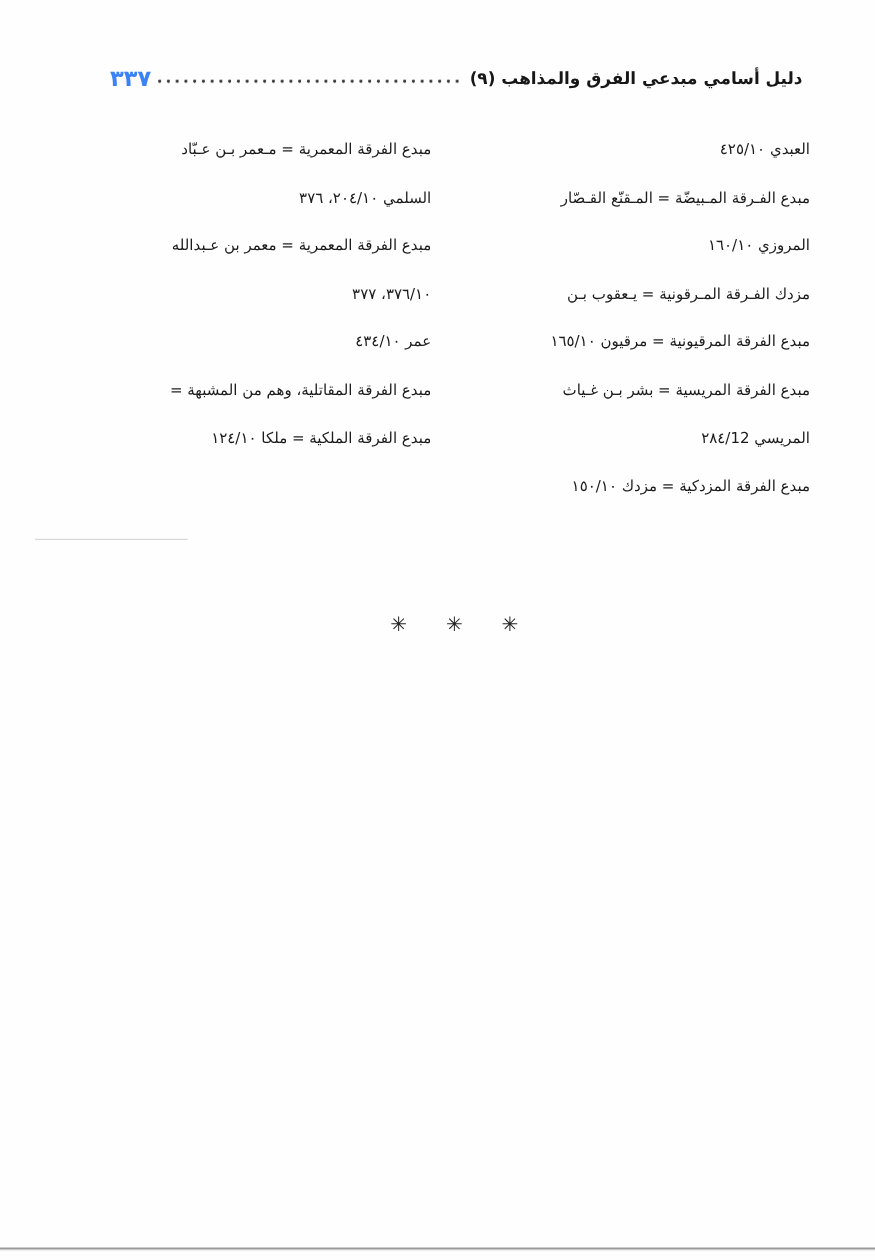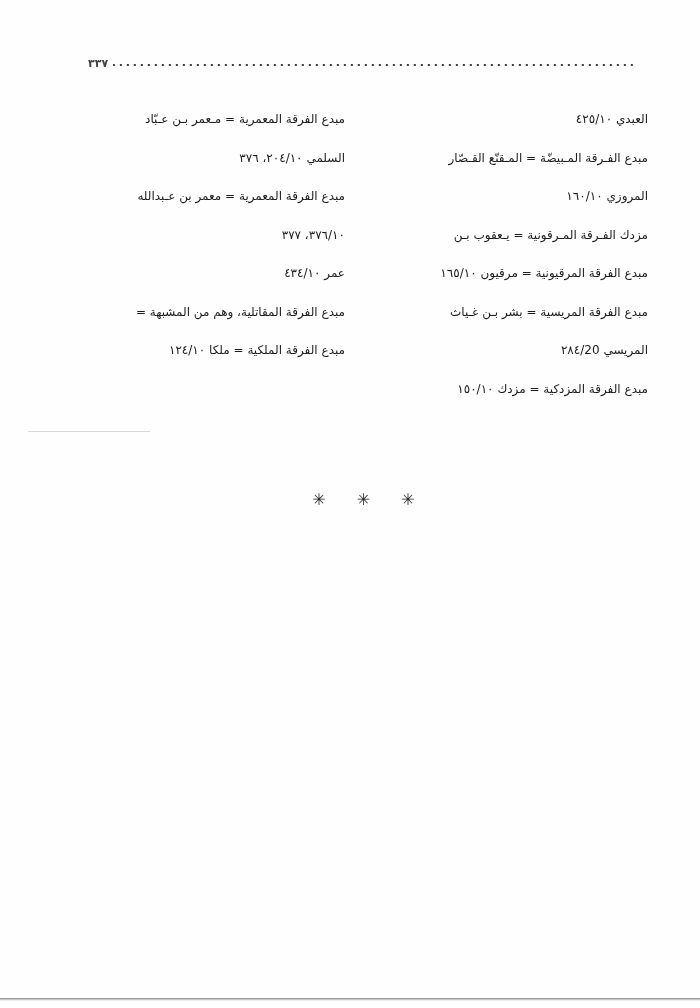--- a/index.html
+++ b/index.html
@@ -37,24 +37,24 @@
     height: 10px;
     margin: 0 5px;
     align-self: center;
     margin-top: 10px;
     background-image: radial-gradient(circle at 2px 2px, #3c3c3c 1.1px, transparent 1.5px);
     background-size: 7px 5px;
     background-repeat: repeat-x;
     background-position: right top;
   }
   .head-pagenum {
-    font-size: 11px;
+    font-size: 18px;
     font-weight: bold;
     white-space: nowrap;
-    color: #404040;
+    color: #3b82f6;
   }
   
   .body-block {
     position: absolute;
     top: 100px;
     right: 52px;
     left: 58px;
     display: flex;
     direction: rtl;
     gap: 16px;
@@ -101,33 +101,34 @@
     height: 3px;
     background: linear-gradient(to bottom, #9a9a9a 0 40%, #c9c9c9 40% 70%, #efefef 70% 100%);
   }
 </style>
 </head>
 <body>
 
 <div class="page">
 
   <div class="running-head">
+    <span class="head-title">دليل أسامي مبدعي الفرق والمذاهب (٩)</span>
     <span class="leader"></span>
     <span class="head-pagenum">٣٣٧</span>
   </div>
 
   <div class="body-block">
     <div class="col">
       <div class="line">العبدي ٤٢٥/١٠</div>
       <div class="line">مبدع الفـرقة المـبيضّة = المـقنّع القـصّار</div>
       <div class="line">المروزي ١٦٠/١٠</div>
       <div class="line">مزدك الفـرقة المـرقونية = يـعقوب بـن</div>
       <div class="line">مبدع الفرقة المرقيونية = مرقيون ١٦٥/١٠</div>
       <div class="line">مبدع الفرقة المريسية = بشر بـن غـياث</div>
-      <div class="line">المريسي ٢٨٤/20</div>
+      <div class="line">المريسي ٢٨٤/12</div>
       <div class="line">مبدع الفرقة المزدكية = مزدك ١٥٠/١٠</div>
     </div>
     <div class="col">
       <div class="line">مبدع الفرقة المعمرية = مـعمر بـن عـبّاد</div>
       <div class="line">السلمي ٢٠٤/١٠، ٣٧٦</div>
       <div class="line">مبدع الفرقة المعمرية = معمر بن عـبدالله</div>
       <div class="line">٣٧٦/١٠، ٣٧٧</div>
       <div class="line">عمر ٤٣٤/١٠</div>
       <div class="line">مبدع الفرقة المقاتلية، وهم من المشبهة =</div>
       <div class="line">مبدع الفرقة الملكية = ملكا ١٢٤/١٠</div>

